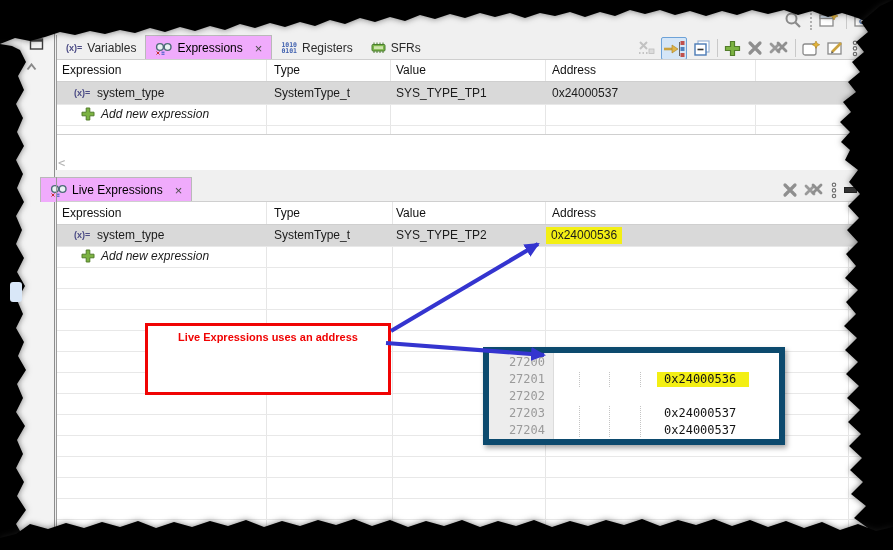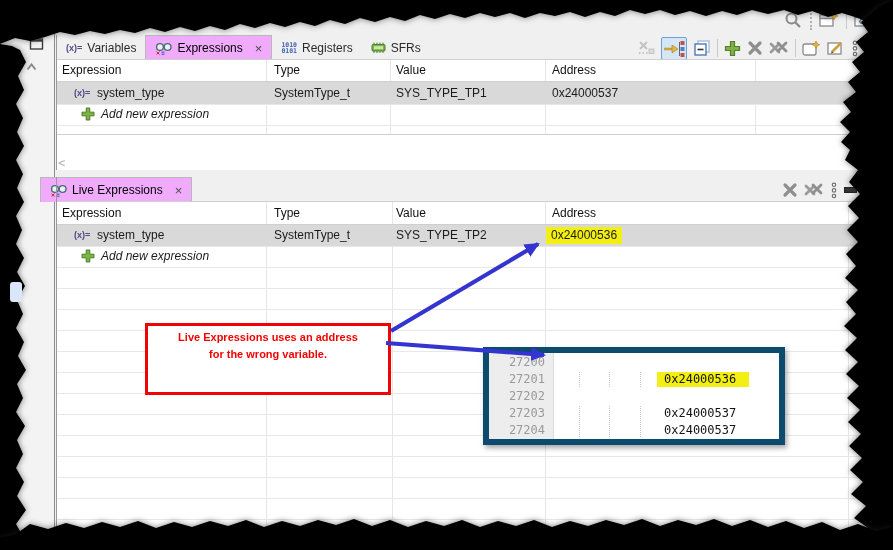--- a/index.html
+++ b/index.html
@@ -290,21 +290,20 @@
 
     <div class="yellowmark" style="left:168px;top:19px;width:92px;height:15px;"></div>
 
     <span class="lcontent" style="left:175px;top:18px;">0x24000536</span>
     <span class="lcontent" style="left:175px;top:52px;">0x24000537</span>
     <span class="lcontent" style="left:175px;top:69px;">0x24000537</span>
   </div>
 
   <div class="redbox">
     <div>Live Expressions uses an address</div>
-    <div>for the wrong variable.</div>
   </div>
 
   <svg class="overlay" width="893" height="550" viewBox="0 0 893 550">
     <defs>
       <marker id="ah" markerUnits="userSpaceOnUse" markerWidth="18" markerHeight="14" refX="13" refY="7" orient="auto">
         <path d="M0,0 L15,7 L0,14 Z" fill="#3434cf"></path>
       </marker>
     </defs>
     <line x1="391" y1="331" x2="538" y2="244" stroke="#3434cf" stroke-width="4.2" marker-end="url(#ah)"></line>
     <line x1="386" y1="343" x2="544" y2="355" stroke="#3434cf" stroke-width="4.2" marker-end="url(#ah)"></line>

